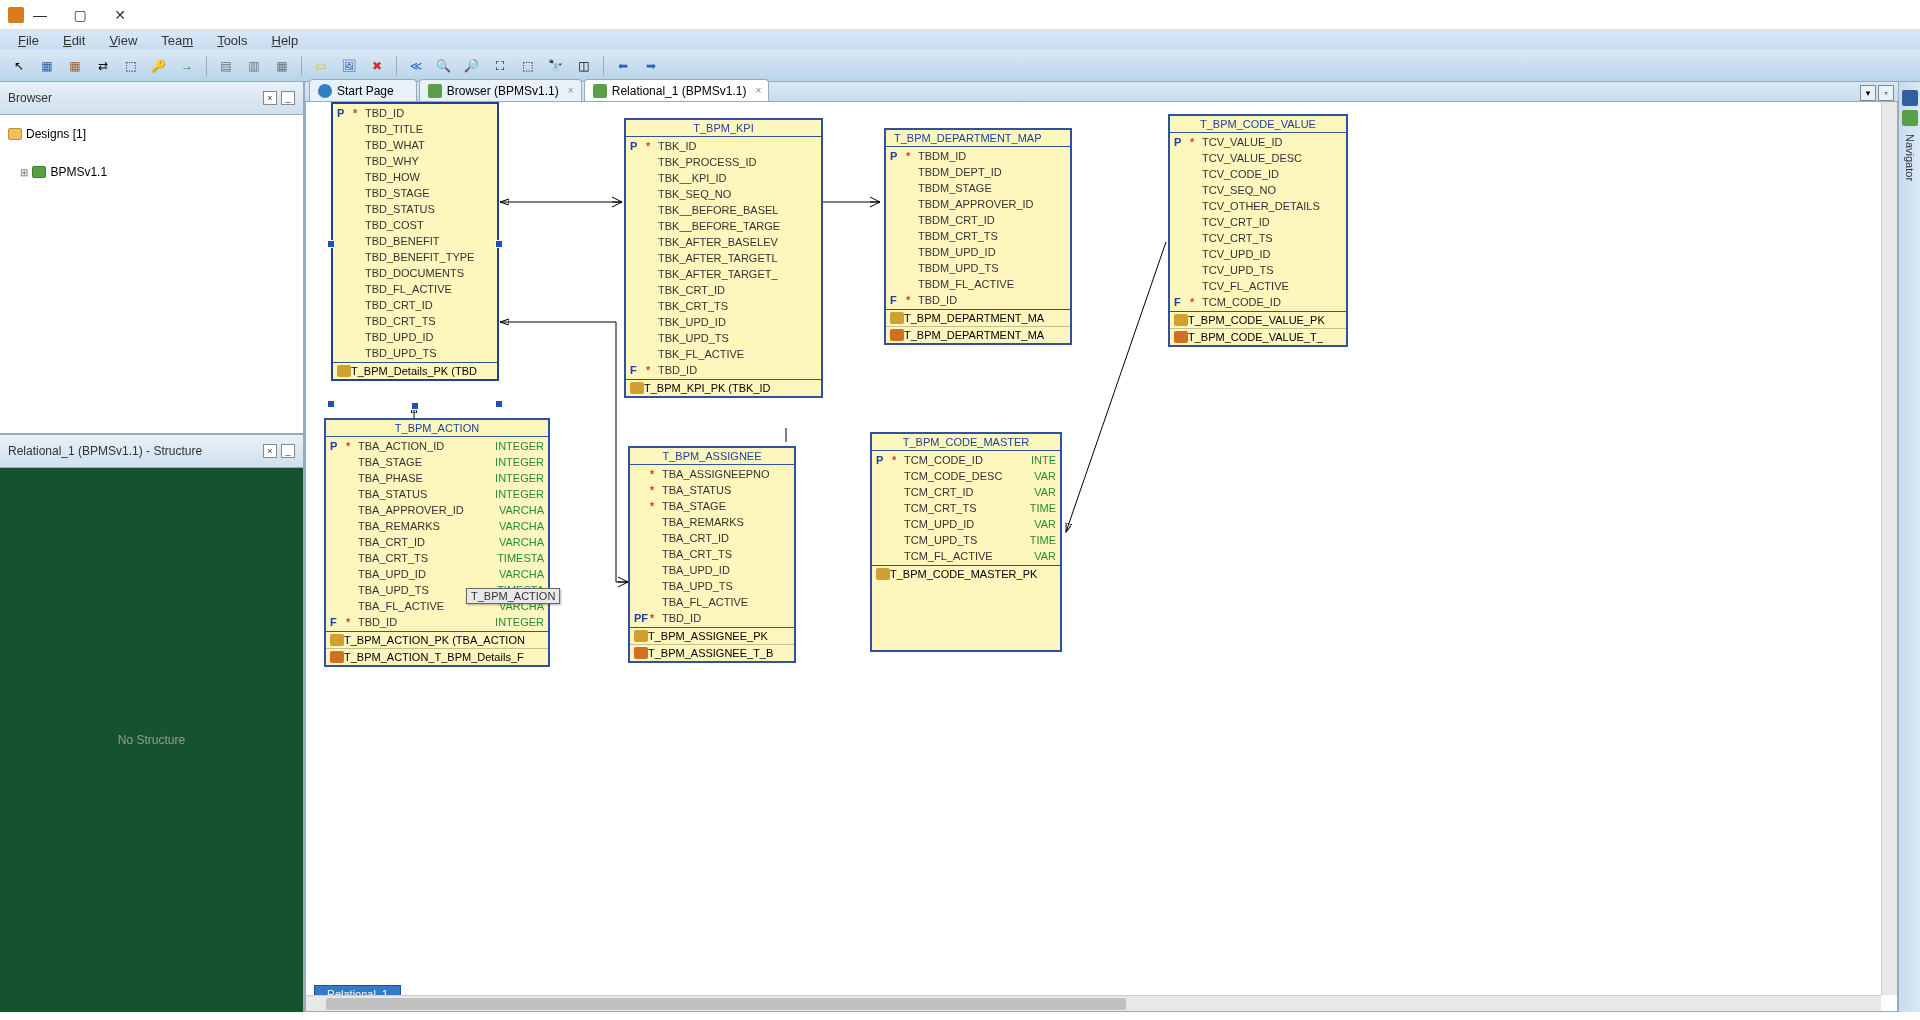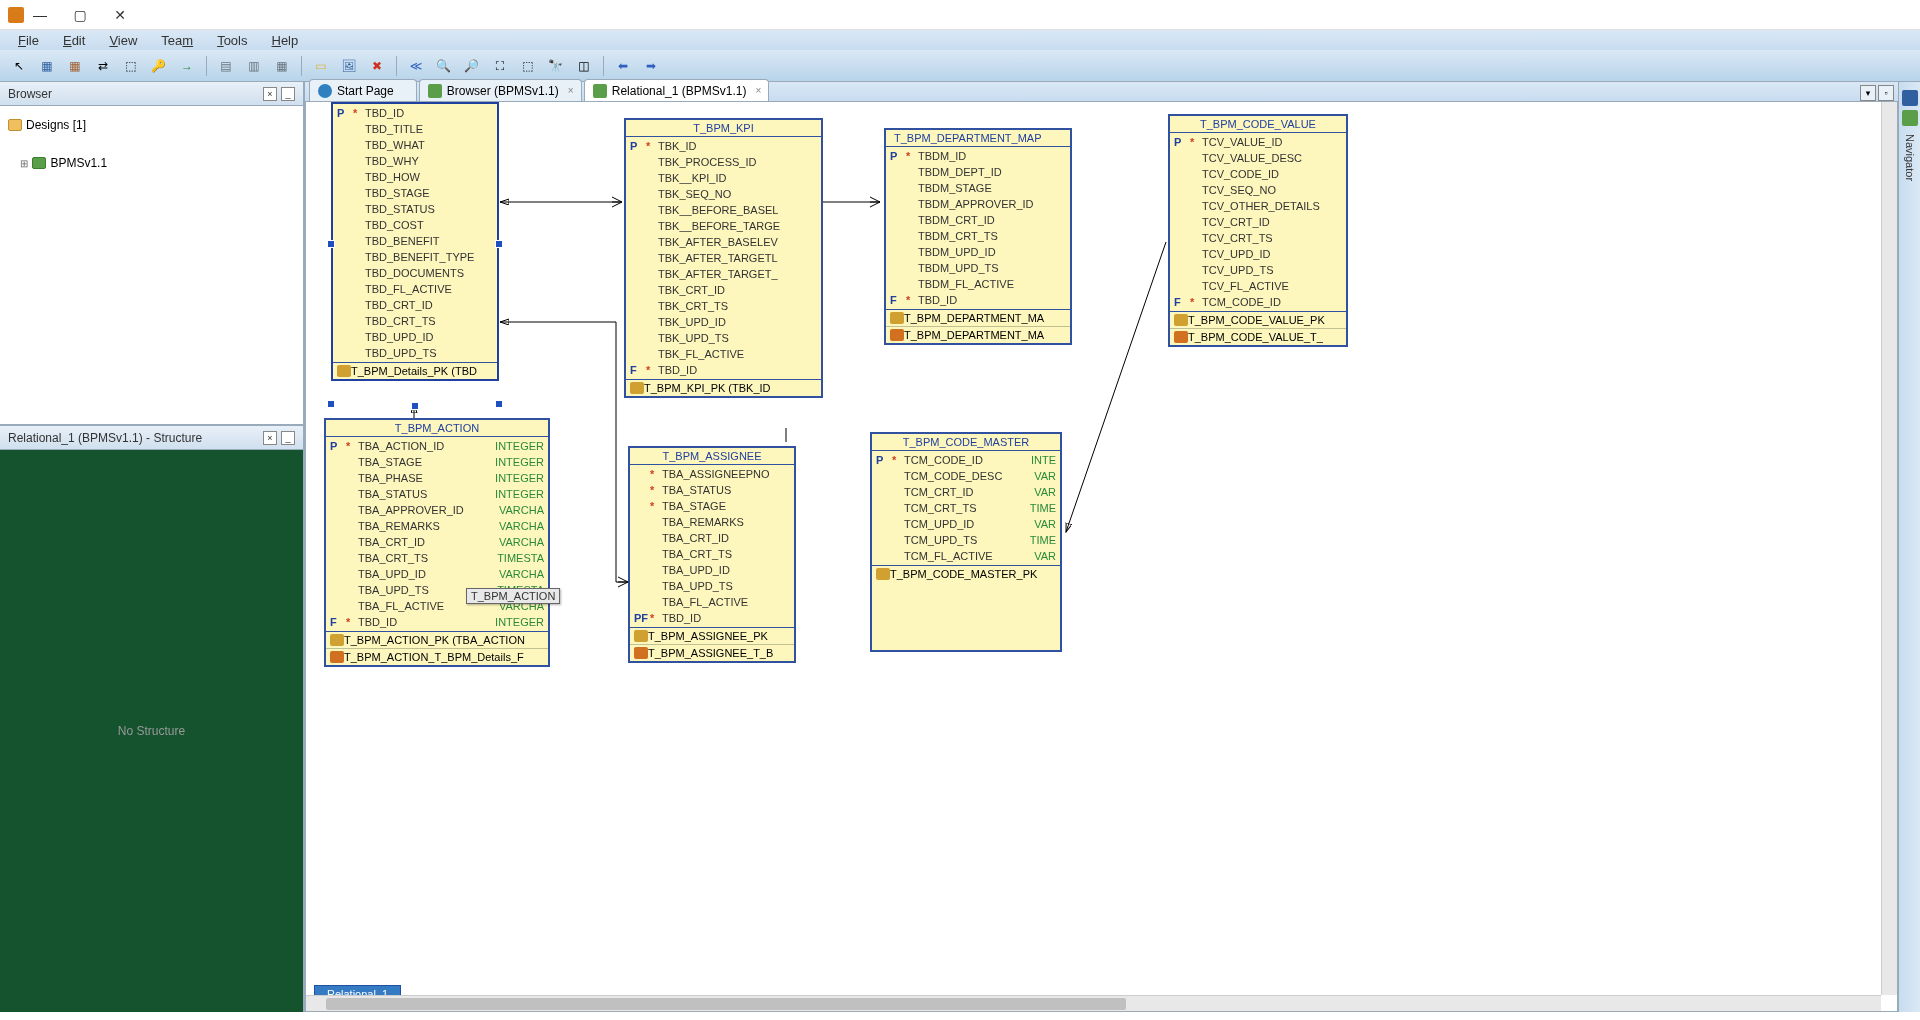--- a/index.html
+++ b/index.html
@@ -20,21 +20,21 @@
 
 .toolbar { height: 32px; background: linear-gradient(#dae8f5, #b8d4ea); display: flex; align-items: center; padding: 0 8px; gap: 6px; border-bottom: 1px solid #9ab; }
 .toolbar .tool-btn { width: 22px; height: 22px; display: flex; align-items: center; justify-content: center; cursor: pointer; border-radius: 2px; }
 .toolbar .sep { width: 1px; height: 20px; background: #9ab; margin: 0 2px; }
 
 
 .main { display: flex; height: calc(1020px - 30px - 28px - 32px); }
 
 
 .left-panel { width: 305px; display: flex; flex-direction: column; border-right: 2px solid #9ab; background: #f5f5f5; }
-.panel-header { height: 24px; background: linear-gradient(#e8f0f8, #d0e0ee); border-bottom: 1px solid #9ab; display: flex; align-items: center; padding: 0 8px; font-size: 12px; color: #333; }
+.panel-header { height: 33px; background: linear-gradient(#e8f0f8, #d0e0ee); border-bottom: 1px solid #9ab; display: flex; align-items: center; padding: 0 8px; font-size: 12px; color: #333; }
 .panel-header .spacer { flex: 1; }
 .panel-header .hdr-btn { width: 14px; height: 14px; border: 1px solid #888; margin-left: 4px; font-size: 9px; display: flex; align-items: center; justify-content: center; cursor: pointer; background: #fff; }
 .browser-content { flex: 0 0 320px; background: #fff; overflow: auto; border-bottom: 2px solid #9ab; }
 .tree-item { padding: 12px 8px; display: flex; align-items: center; gap: 4px; cursor: pointer; }
 .tree-icon { width: 14px; height: 12px; background: #f0c060; border: 1px solid #c09030; border-radius: 2px; }
 .tree-icon.db { background: #5a9e4a; border-color: #3a7e2a; }
 .structure-content { flex: 1; background: #14532d; display: flex; align-items: center; justify-content: center; color: #999; font-size: 12px; }
 
 
 .right-area { flex: 1; display: flex; flex-direction: column; position: relative; }

